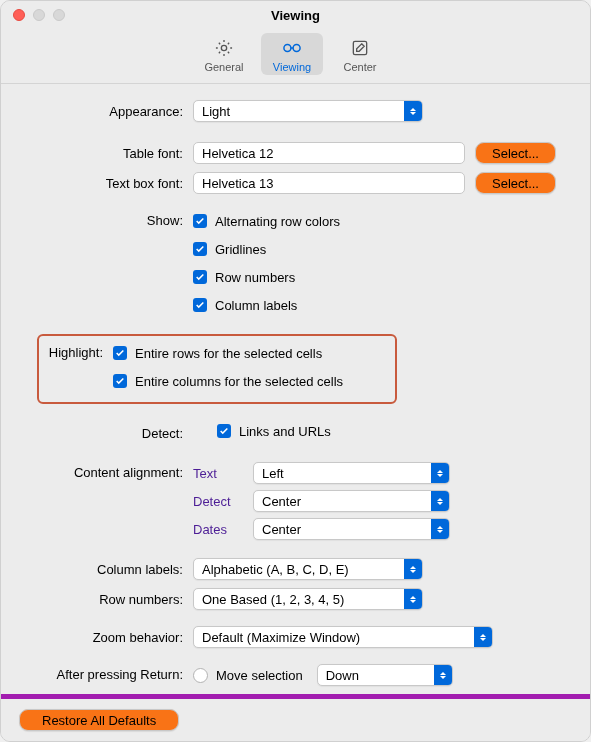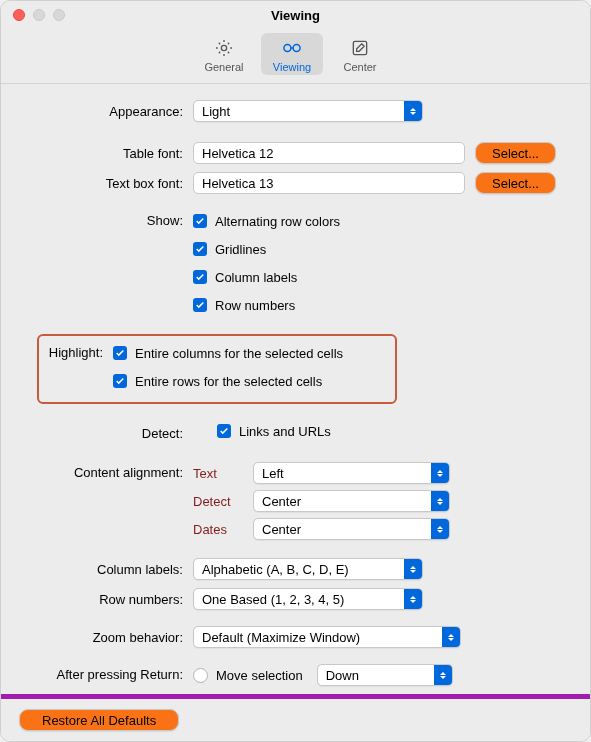--- a/index.html
+++ b/index.html
@@ -96,21 +96,21 @@
     color: #000;
   }
   .field-col {
     flex: 1;
     display: flex;
     align-items: center;
     gap: 10px;
   }
   .sublabel {
     width: 60px;
-    color: #7f1d1d;
+    color: #4c1d95;
   }
   
   .select {
     position: relative;
     display: inline-flex;
     align-items: center;
     background: #fff;
     border: 1px solid #c8c8c8;
     border-radius: 5px;
     height: 22px;
@@ -308,54 +308,54 @@
               </svg>
             </span>
           <span>Gridlines</span>
         </div>
         <div class="checkbox-row">
           <span class="checkbox">
               <svg viewBox="0 0 12 12">
                 <path d="M2 6l2.5 2.5L10 3" stroke="#fff" stroke-width="1.8" fill="none"></path>
               </svg>
             </span>
-          <span>Column labels</span>
+          <span>Row numbers</span>
         </div>
         <div class="checkbox-row">
           <span class="checkbox">
               <svg viewBox="0 0 12 12">
                 <path d="M2 6l2.5 2.5L10 3" stroke="#fff" stroke-width="1.8" fill="none"></path>
               </svg>
             </span>
-          <span>Row numbers</span>
+          <span>Column labels</span>
         </div>
       </div>
     </div>
 
     <div class="row" style="align-items:flex-start;">
       <div class="label-col" style="width:90px"></div>
       <div class="highlight-box">
         <div class="row" style="align-items:flex-start; margin-bottom:2px;">
           <div class="label-col" style="padding-top:3px">Highlight:</div>
           <div class="field-col" style="flex-direction:column; align-items:flex-start; gap:2px;">
             <div class="checkbox-row">
               <span class="checkbox">
                   <svg viewBox="0 0 12 12">
                     <path d="M2 6l2.5 2.5L10 3" stroke="#fff" stroke-width="1.8" fill="none"></path>
                   </svg>
                 </span>
-              <span>Entire columns for the selected cells</span>
+              <span>Entire rows for the selected cells</span>
             </div>
             <div class="checkbox-row">
               <span class="checkbox">
                   <svg viewBox="0 0 12 12">
                     <path d="M2 6l2.5 2.5L10 3" stroke="#fff" stroke-width="1.8" fill="none"></path>
                   </svg>
                 </span>
-              <span>Entire rows for the selected cells</span>
+              <span>Entire columns for the selected cells</span>
             </div>
           </div>
         </div>
       </div>
     </div>
 
     <div class="row" style="margin-top:4px;gap:24px;">
       <div class="label-col">Detect:</div>
       <div class="field-col">
         <div class="checkbox-row">
@@ -433,21 +433,21 @@
             </span>
         </div>
       </div>
     </div>
 
     <div style="height:8px"></div>
 
     <div class="row">
       <div class="label-col">Zoom behavior:</div>
       <div class="field-col">
-        <div class="select" style="width:268px">
+        <div class="select" style="width:300px">
           <span>Default (Maximize Window)</span>
           <span class="cap">
               <span class="up"></span>
               <span class="down"></span>
             </span>
         </div>
       </div>
     </div>
 
     <div style="height:8px"></div>

